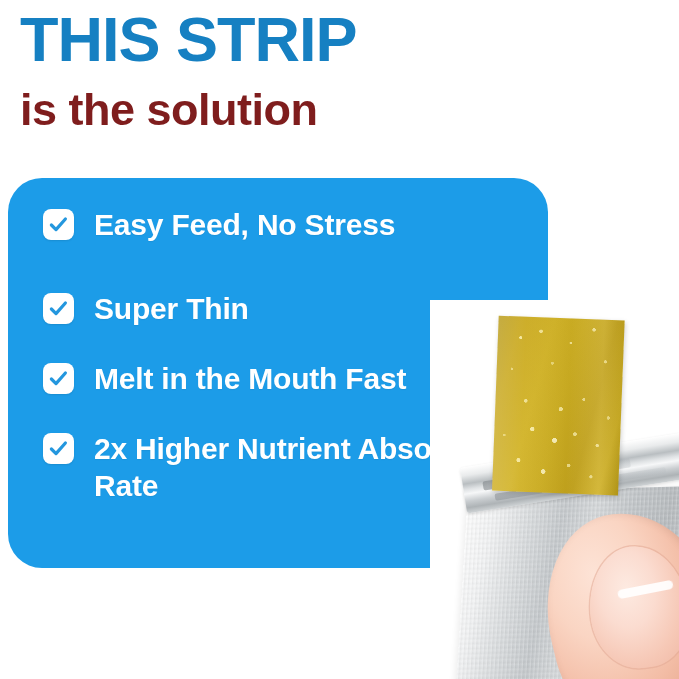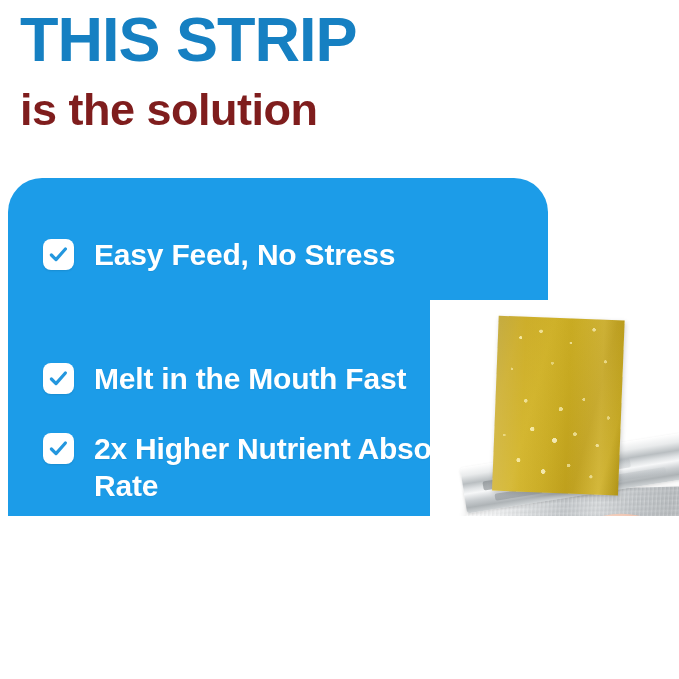--- a/index.html
+++ b/index.html
@@ -7,21 +7,21 @@
     padding: 0;
     background: #ffffff;
   }
   body {
     font-family: "Liberation Sans", sans-serif;
   }
 
   #canvas {
     position: relative;
     width: 679px;
-    height: 516px;
+    height: 679px;
     background: #ffffff;
     overflow: hidden;
   }
 
   
   .headline-block {
     position: absolute;
     left: 20px;
     top: 6px;
     width: 600px;
@@ -57,21 +57,21 @@
     border-radius: 34px;
   }
 
   .benefit-row {
     position: absolute;
     left: 35px;
     display: flex;
     align-items: flex-start;
     gap: 20px;
   }
-  .benefit-row.r1 { top: 58px; }
+  .benefit-row.r1 { top: 28px; }
   .benefit-row.r2 { top: 112px; }
   .benefit-row.r3 { top: 182px; }
   .benefit-row.r4 { top: 252px; }
 
   .checkbox {
     flex: 0 0 auto;
     width: 31px;
     height: 31px;
     background: #ffffff;
     border-radius: 8px;
@@ -336,20 +336,28 @@
 
     <div class="benefit-row r1">
       <span class="checkbox">
         <svg width="21" height="21" viewBox="0 0 21 21" aria-hidden="true">
           <path d="M3.4 11.0 L8.0 15.6 L17.4 5.0" fill="none" stroke="#2497de" stroke-width="3.2" stroke-linecap="round" stroke-linejoin="round"></path>
         </svg>
       </span>
       <span class="benefit-label">Easy Feed, No Stress</span>
     </div>
 
+    <div class="benefit-row r2">
+      <span class="checkbox">
+        <svg width="21" height="21" viewBox="0 0 21 21" aria-hidden="true">
+          <path d="M3.4 11.0 L8.0 15.6 L17.4 5.0" fill="none" stroke="#2497de" stroke-width="3.2" stroke-linecap="round" stroke-linejoin="round"></path>
+        </svg>
+      </span>
+      <span class="benefit-label">Super Thin</span>
+    </div>
 
     <div class="benefit-row r3">
       <span class="checkbox">
         <svg width="21" height="21" viewBox="0 0 21 21" aria-hidden="true">
           <path d="M3.4 11.0 L8.0 15.6 L17.4 5.0" fill="none" stroke="#2497de" stroke-width="3.2" stroke-linecap="round" stroke-linejoin="round"></path>
         </svg>
       </span>
       <span class="benefit-label">Melt in the Mouth Fast</span>
     </div>
 

